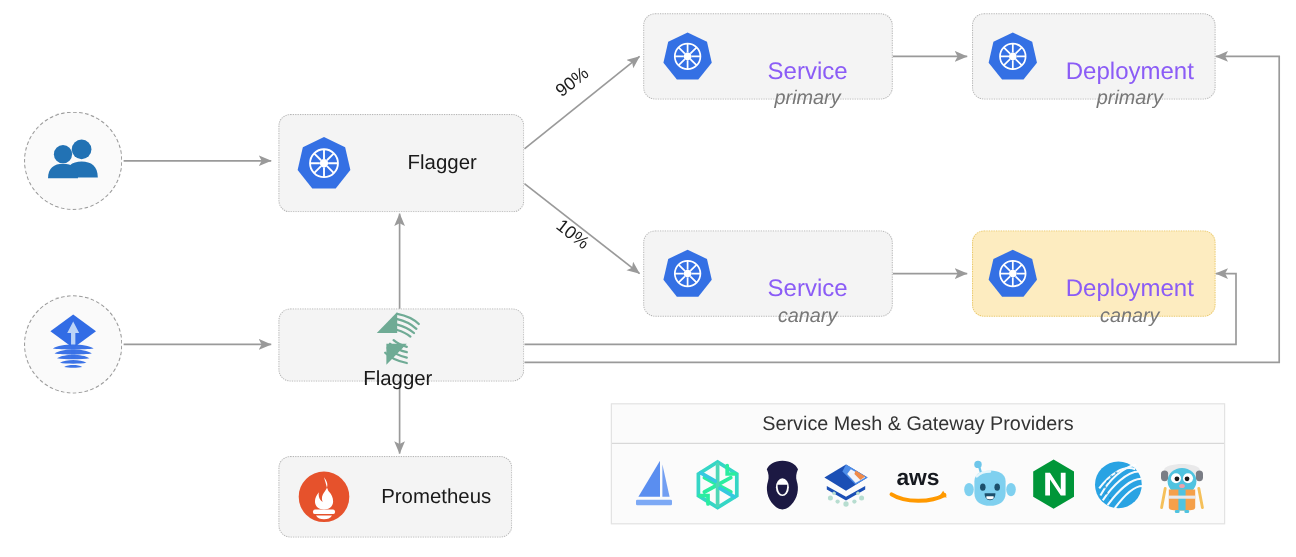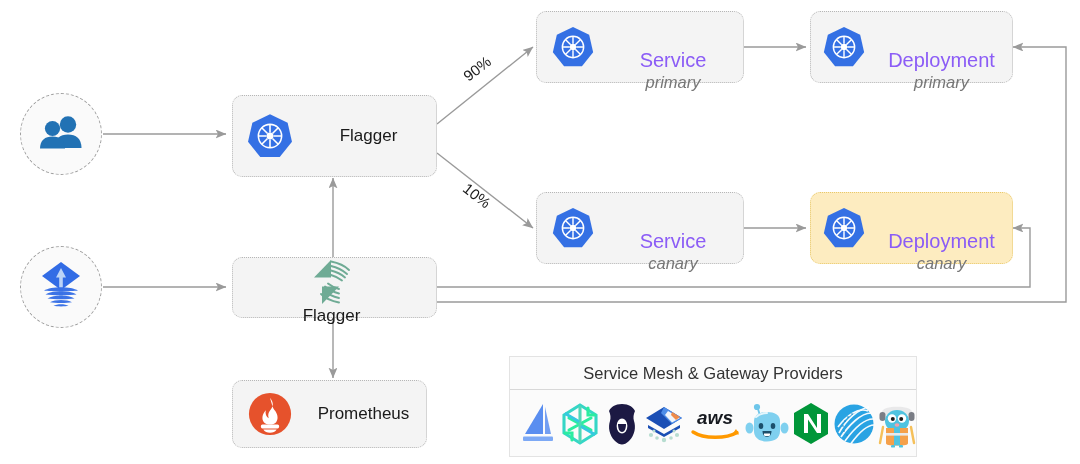--- a/index.html
+++ b/index.html
@@ -46,37 +46,36 @@
     position: absolute;
     font-size: 15px;
     color: #1a1a1a;
     z-index: 4;
     white-space: nowrap;
   }
 
   
   #providers {
     position: absolute;
-    left: 509px; top: 356px;
-    width: 408px; height: 101px;
+    left: 509px; top: 336px;
+    width: 512px; height: 101px;
     background: #fbfbfb;
     border: 1px solid #e3e3e3;
     z-index: 3;
   }
   #providers .phead {
     height: 33px;
     display: flex; align-items: center; justify-content: center;
     font-size: 16.5px; color: #333333;
     border-bottom: 1px solid #d8d8d8;
   }
   #providers .prow {
     height: 67px;
     display: flex; align-items: center; justify-content: space-around;
     padding: 0 8px;
-    font-style: italic;
   }
   #providers .plogo { width: 48px; height: 52px; display: flex; align-items: center; justify-content: center; }
 </style>
 </head>
 <body>
 
 <div id="stage">
 
   <svg class="edges" width="1080" height="464">
     <defs>

